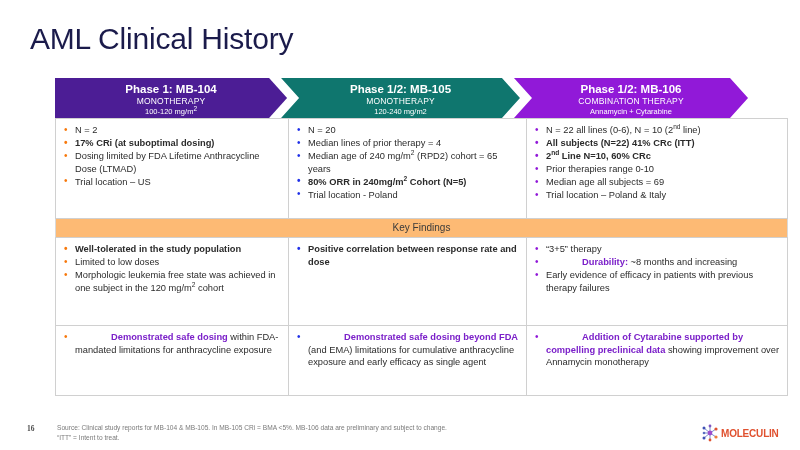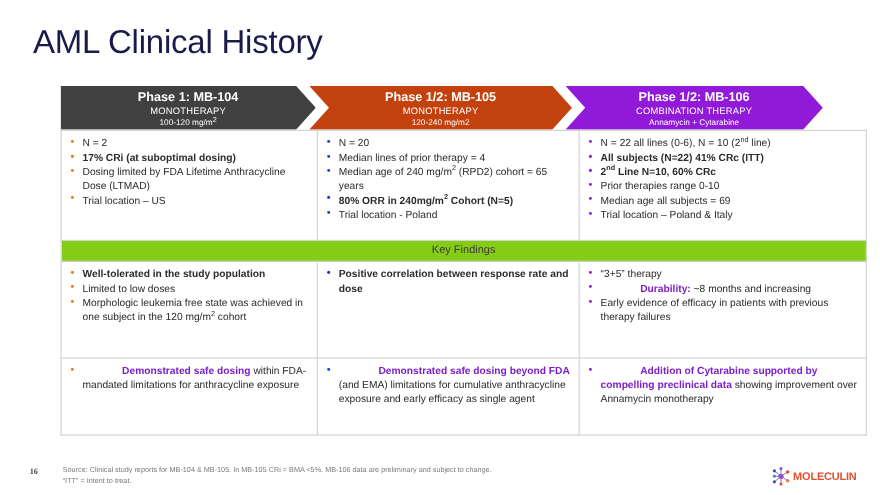--- a/index.html
+++ b/index.html
@@ -38,27 +38,27 @@
   .chev {
     position: relative;
     height: 40px;
     color: #ffffff;
     text-align: center;
     box-sizing: border-box;
     padding-top: 2px;
   }
   .chev-1 {
     width: 238px;
-    background: #404040;
+    background: #4c1d95;
     clip-path: polygon(0 0, calc(100% - 18px) 0, 100% 50%, calc(100% - 18px) 100%, 0 100%);
   }
   .chev-2 {
     width: 245px;
     margin-left: -6px;
-    background: #c2410c;
+    background: #0f766e;
     clip-path: polygon(0 0, calc(100% - 18px) 0, 100% 50%, calc(100% - 18px) 100%, 0 100%, 18px 50%);
   }
   .chev-3 {
     width: 240px;
     margin-left: -6px;
     background: #9119d8;
     clip-path: polygon(0 0, calc(100% - 18px) 0, 100% 50%, calc(100% - 18px) 100%, 0 100%, 18px 50%);
   }
   .chev-title {
     font-size: 11.5px;
@@ -88,21 +88,21 @@
   .tbl td {
     vertical-align: top;
     border: 1px solid #d0d0d0;
     padding: 5px 6px 6px 6px;
   }
   .col1 { width: 220px; }
   .col2 { width: 225px; }
   .col3 { width: 248px; }
 
   .band td {
-    background: #84cc16;
+    background: #fdba74;
     text-align: center;
     font-size: 10px;
     color: #3a3a3a;
     padding: 3px 0 4px 0;
     border-left: 1px solid #d9d9d9;
     border-right: 1px solid #d9d9d9;
   }
 
   
   ul.bl {

